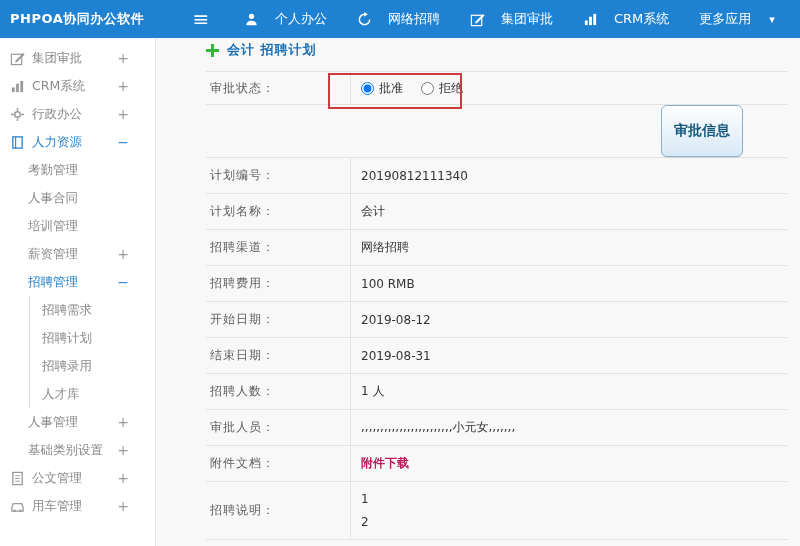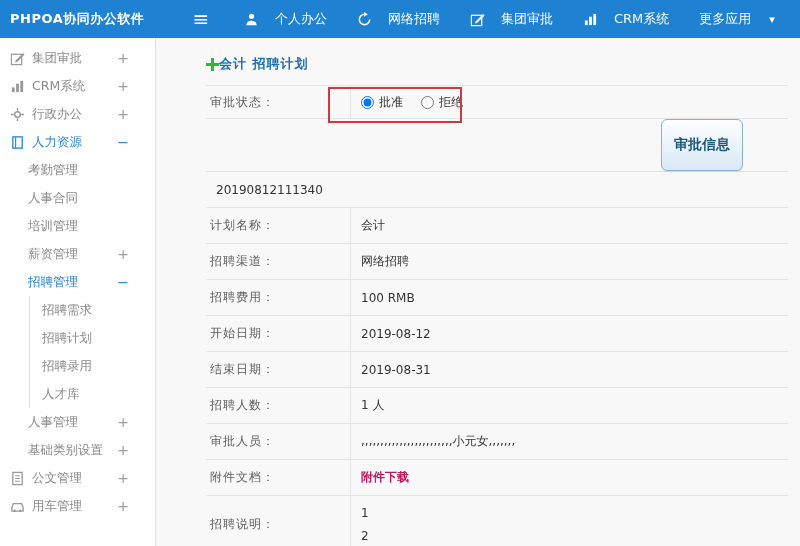--- a/index.html
+++ b/index.html
@@ -46,21 +46,21 @@
     position:absolute; right:26px; top:50%; transform:translateY(-50%);
     font-size:14px; color:#9a9a9a;
   }
   .side-item.lvl1 { padding-left:28px; }
   .side-item.lvl2 { margin-left:29px; border-left:1px solid #dcdcdc; padding-left:12px; }
   .side-item.active { color:#2a85d0; }
   .side-item.active .icon, .side-item.active .toggle { color:#2a85d0; }
 
   
   .content { flex:1; padding:0 12px 0 50px; background:#f8f8f8; }
-  .page-title-row { display:flex; align-items:center; padding:17px 0 12px 0; }
+  .page-title-row { display:flex; align-items:center; gap:8px; padding:3px 0 12px 0; }
   .plus-icon { position:relative; width:13px; height:13px; flex:none; }
   .plus-icon::before { content:""; position:absolute; left:0; top:5px; width:13px; height:3px; background:#35b53a; }
   .plus-icon::after  { content:""; position:absolute; left:5px; top:0; width:3px; height:13px; background:#35b53a; }
   .page-title { color:#1b6fb5; font-weight:bold; font-size:13px; letter-spacing:1px; }
 
   .detail-table { border-top:1px solid #e3e3e3; position:relative; }
   .row { display:flex; align-items:stretch; border-bottom:1px solid #e3e3e3; min-height:36px; }
   .row.status-row { min-height:33px; }
   .row.button-row { min-height:33px; justify-content:flex-end; align-items:center; padding-right:45px; }
   .row.desc-row { min-height:58px; }
@@ -274,20 +274,21 @@
             <span>拒绝</span>
           </label>
         </div>
       </div>
 
       <div class="row button-row">
         <button class="approve-btn">审批信息</button>
       </div>
 
       <div class="row">
+        <div class="label">计划编号：</div>
         <div class="value">20190812111340</div>
       </div>
       <div class="row">
         <div class="label">计划名称：</div>
         <div class="value">会计</div>
       </div>
       <div class="row">
         <div class="label">招聘渠道：</div>
         <div class="value">网络招聘</div>
       </div>

